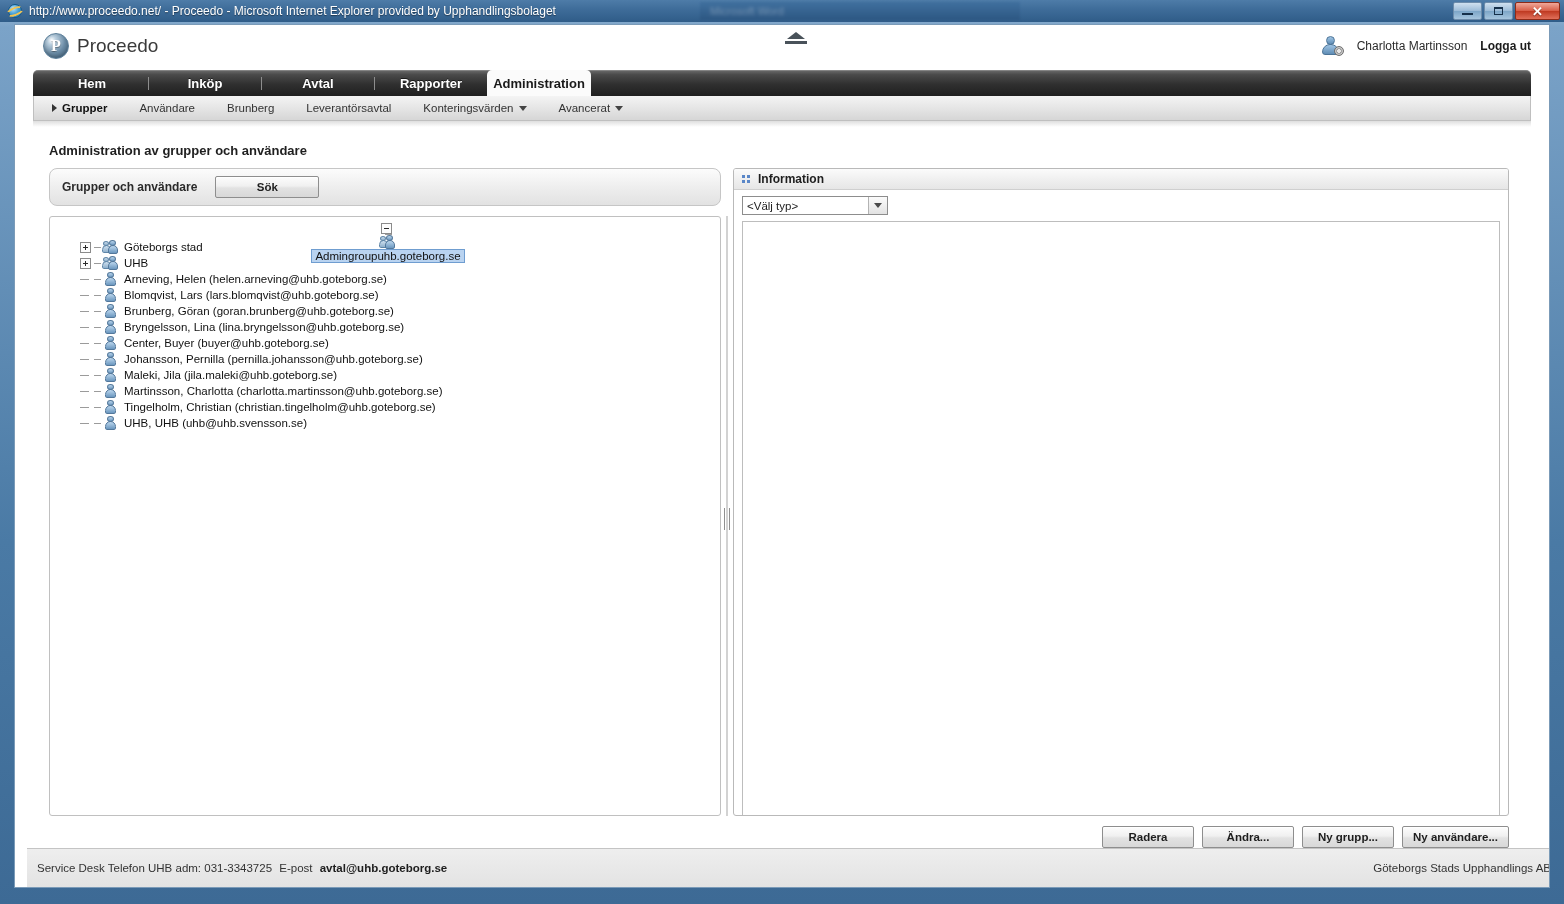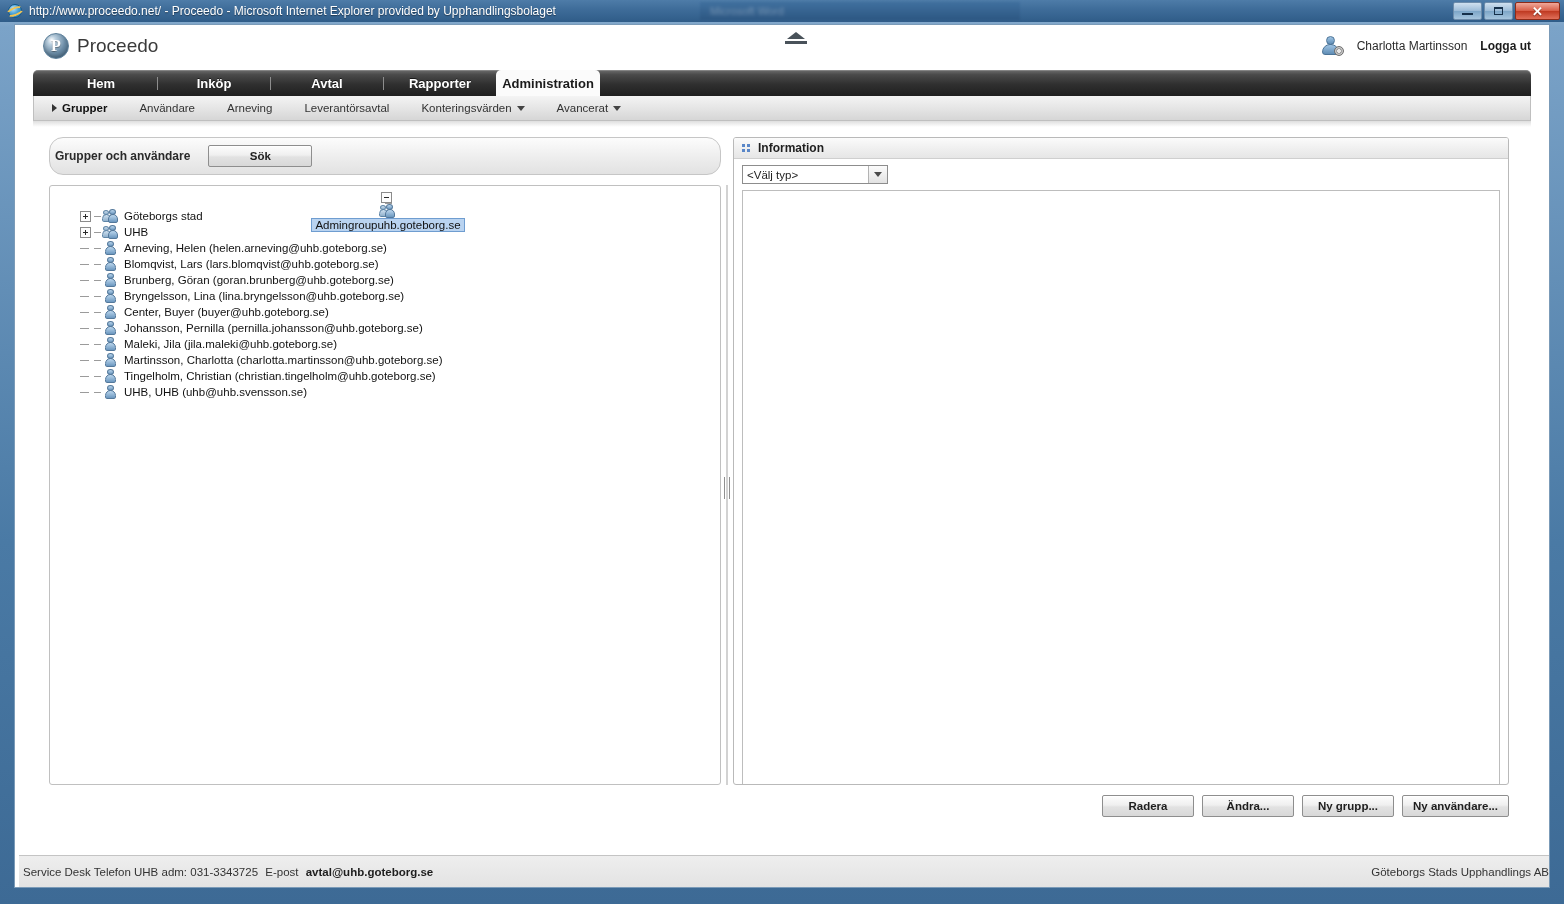--- a/index.html
+++ b/index.html
@@ -172,21 +172,21 @@
   .logout-link { font-weight: bold; color: #1b1b1b; text-decoration: none; }
 
   
   .nav-bar {
     position: relative;
     margin: 0 18px;
     height: 26px;
     background: linear-gradient(to bottom, #6d6d6d 0%, #4a4a4a 18%, #303030 55%, #1f1f1f 100%);
     border-radius: 5px 5px 0 0;
     display: flex; align-items: stretch;
-    padding-left: 12px;
+    padding-left: 3px;
     box-shadow: inset 0 1px 0 rgba(255,255,255,.18);
   }
   .nav-tab {
     min-width: 112px;
     display: flex; align-items: center; justify-content: center;
     color: #ffffff; font-size: 13px; font-weight: bold;
     cursor: default; position: relative;
     text-shadow: 0 -1px 0 rgba(0,0,0,.6);
   }
   .nav-sep { width: 1px; align-self: center; height: 13px; background: #8d8d8d; }
@@ -244,23 +244,23 @@
   }
 
   .columns { display: flex; gap: 0; position: relative; }
 
   
   .left-col { width: 672px; position: relative; margin-left: 16px; }
   .searchbar {
     height: 38px;
     background: linear-gradient(to bottom, #fcfcfc 0%, #ededed 55%, #e2e2e2 100%);
     border: 1px solid #c6c6c6;
-    border-radius: 14px;
+    border-radius: 8px;
     display: flex; align-items: center;
-    padding: 0 5px;
+    padding: 0 12px;
     gap: 18px;
   }
   .searchbar .label { font-size: 12px; font-weight: bold; color: #2a2a2a; }
   .btn {
     font-size: 11.5px; font-weight: bold; color: #1e1e1e;
     background: linear-gradient(to bottom, #fdfdfd 0%, #f0f0f0 45%, #e2e2e2 55%, #d8d8d8 100%);
     border: 1px solid #8e8e8e;
     border-radius: 2px;
     padding: 4px 14px;
     cursor: pointer;
@@ -433,26 +433,26 @@
   }
 
   .actions {
     position: absolute; right: 0; bottom: -32px;
     display: flex; gap: 8px;
   }
   .actions .btn { min-width: 92px; text-align: center; padding: 4px 10px; }
 
   
   .footer {
-    position: absolute; left: 4px; bottom: 0;
-    width: 100%; height: 32px;
+    position: absolute; left: 12px; bottom: 0;
+    width: 100%; height: 39px;
     background: linear-gradient(to bottom, #eeeeee, #e3e3e3);
     border-top: 1px solid #c4c4c4;
     display: flex; align-items: center; justify-content: space-between;
-    padding: 0 4px;
+    padding: 0 10px;
     font-size: 11.5px; color: #333;
   }
   .footer .left-txt span { margin-right: 4px; }
   .footer .email { font-weight: bold; color: #1d1d1d; }
 </style>
 </head>
 <body>
 
 <div class="win-frame">
 
@@ -517,37 +517,38 @@
 
     <div class="subnav">
       <div class="subnav-item active">
         <span class="caret-right"></span>
         <span>Grupper</span>
       </div>
       <div class="subnav-item">
         <span>Användare</span>
       </div>
       <div class="subnav-item">
-        <span>Arneving</span>
+        <span>Brunberg</span>
       </div>
       <div class="subnav-item">
         <span>Leverantörsavtal</span>
       </div>
       <div class="subnav-item">
         <span>Konteringsvärden</span>
         <span class="caret-down"></span>
       </div>
       <div class="subnav-item">
         <span>Avancerat</span>
         <span class="caret-down"></span>
       </div>
     </div>
     <div class="subnav-shadow"></div>
 
     <div class="page-body">
+      <div class="page-title">Administration av grupper och användare</div>
 
       <div class="columns">
 
         <div class="left-col">
           <div class="searchbar">
             <span class="label">Grupper och användare</span>
             <button class="btn btn-sok">Sök</button>
           </div>
 
           <div class="tree-box">

